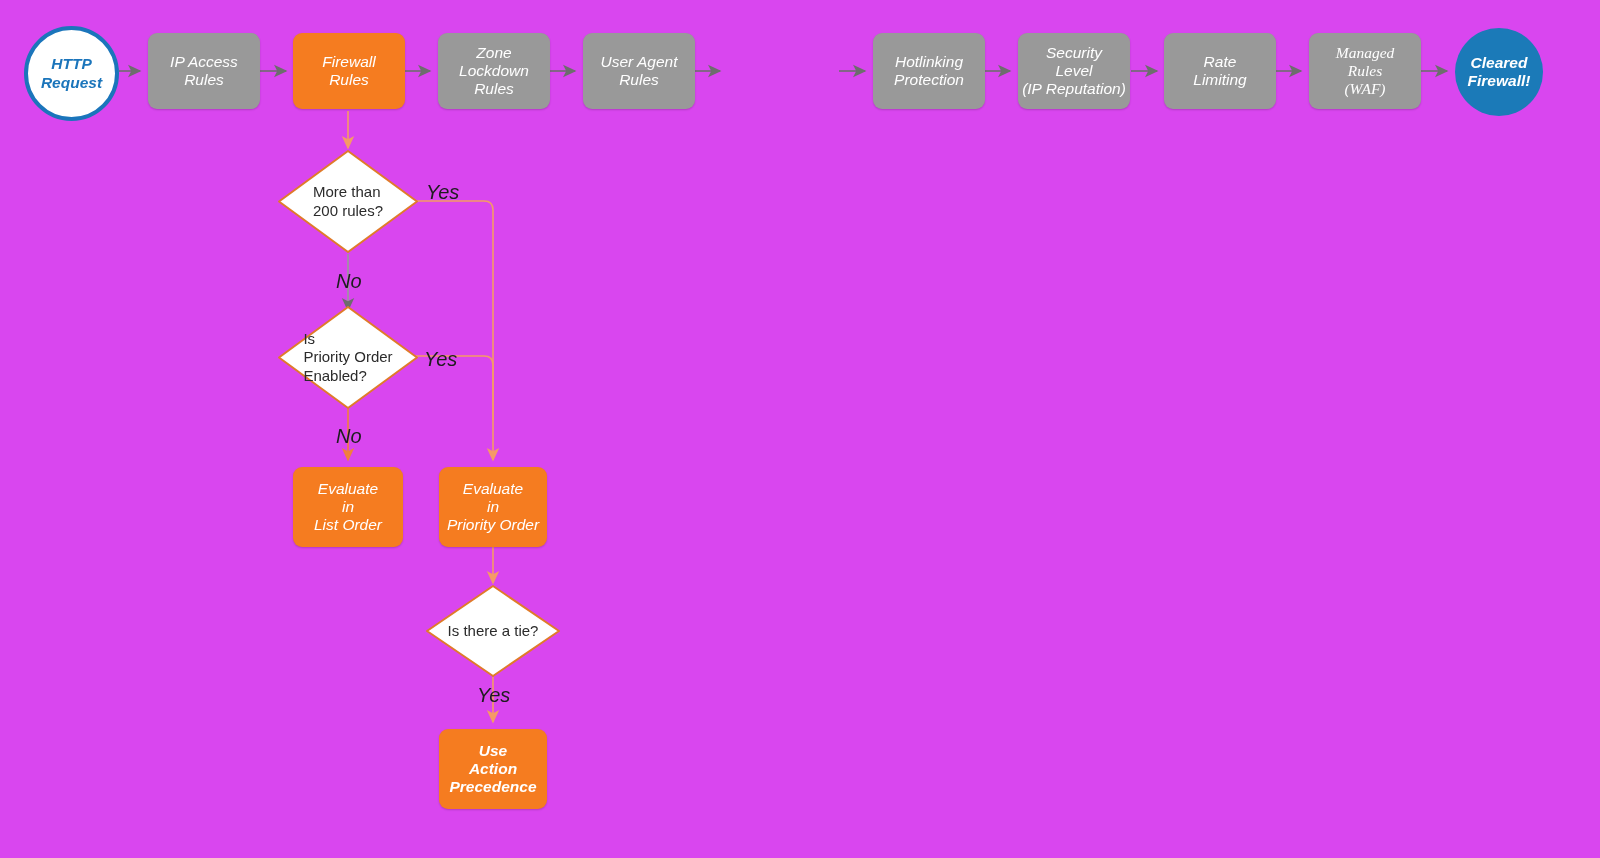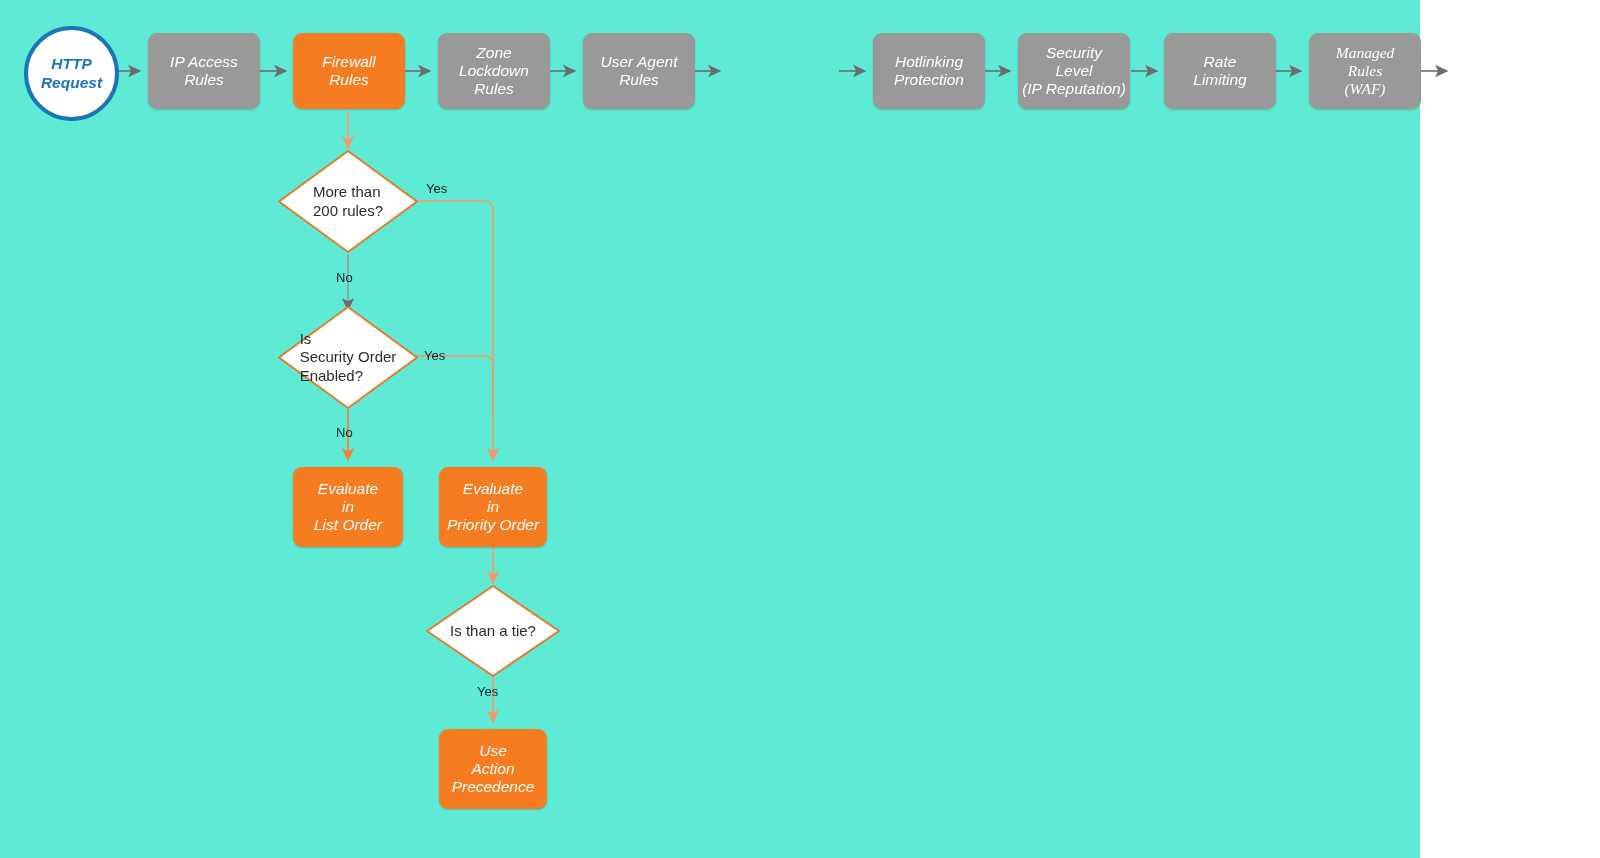--- a/index.html
+++ b/index.html
@@ -9,23 +9,23 @@
   }
   body {
     font-family: "Liberation Sans", sans-serif;
     width: 1600px;
     height: 858px;
     overflow: hidden;
     position: relative;
   }
   #canvas {
     position: relative;
-    width: 1420px;
+    width: 1600px;
     height: 858px;
-    background: #5eead4;
+    background: #d946ef;
   }
   svg.edges {
     position: absolute;
     left: 0;
     top: 0;
     width: 1600px;
     height: 858px;
     pointer-events: none;
   }
   .node {
@@ -80,21 +80,22 @@
     align-items: center;
     justify-content: center;
     text-align: left;
     font-size: 15px;
     color: #2b2b2b;
     line-height: 1.22;
     white-space: pre-line;
   }
   .edge-label {
     position: absolute;
-    font-size: 13px;
+    font-size: 20px;
+    font-style: italic;
     color: #1d1d1d;
     white-space: nowrap;
   }
 </style>
 </head>
 <body>
 
 <div id="canvas">
 
   <svg class="edges" viewBox="0 0 1600 858" xmlns="http://www.w3.org/2000/svg">
@@ -162,54 +163,56 @@
 Level
 (IP Reputation)</div>
 
   <div class="node proc gray" style="left:1164px; top:33px; width:112px; height:76px;">Rate
 Limiting</div>
 
   <div class="node proc gray" style="left:1309px; top:33px; width:112px; height:76px;font-family:Liberation Serif, serif;">Managed
 Rules
 (WAF)</div>
 
+  <div class="node terminal end" style="left:1455px; top:28px; width:88px; height:88px;">Cleared
+Firewall!</div>
 
   <div class="diamond-wrap" style="left:276px; top:148px; width:144px; height:107px;">
     <svg width="144" height="107" viewBox="0 0 144 107" xmlns="http://www.w3.org/2000/svg">
       <path d="M72,3 L141,53.5 L72,104 L3,53.5 Z" fill="#ffffff" stroke="#E07B2A" stroke-width="2" stroke-linejoin="round"></path>
     </svg>
     <div class="diamond-label">More than
 200 rules?</div>
   </div>
 
   <div class="diamond-wrap" style="left:276px; top:304px; width:144px; height:107px;">
     <svg width="144" height="107" viewBox="0 0 144 107" xmlns="http://www.w3.org/2000/svg">
       <path d="M72,3 L141,53.5 L72,104 L3,53.5 Z" fill="#ffffff" stroke="#E07B2A" stroke-width="2" stroke-linejoin="round"></path>
     </svg>
     <div class="diamond-label">Is
-Security Order
+Priority Order
 Enabled?</div>
   </div>
 
   <div class="diamond-wrap" style="left:424px; top:583px; width:138px; height:96px;">
     <svg width="138" height="96" viewBox="0 0 138 96" xmlns="http://www.w3.org/2000/svg">
       <path d="M69,3 L135,48 L69,93 L3,48 Z" fill="#ffffff" stroke="#E07B2A" stroke-width="2" stroke-linejoin="round"></path>
     </svg>
-    <div class="diamond-label">Is than a tie?</div>
+    <div class="diamond-label">Is there a tie?</div>
   </div>
 
   <div class="node proc orange" style="left:293px; top:467px; width:110px; height:80px;">Evaluate
 in
 List Order</div>
 
   <div class="node proc orange" style="left:439px; top:467px; width:108px; height:80px;">Evaluate
 in
 Priority Order</div>
 
-  <div class="node proc orange" style="left:439px; top:729px; width:108px; height:80px;">Use
+  <div class="node proc orange" style="left:439px; top:729px; width:108px; height:80px;font-weight:bold;">Use
 Action
 Precedence</div>
 
   <div class="edge-label" style="left:426px; top:181px;">Yes</div>
 
   <div class="edge-label" style="left:336px; top:270px;">No</div>
 
   <div class="edge-label" style="left:424px; top:348px;">Yes</div>
 
   <div class="edge-label" style="left:336px; top:425px;">No</div>

